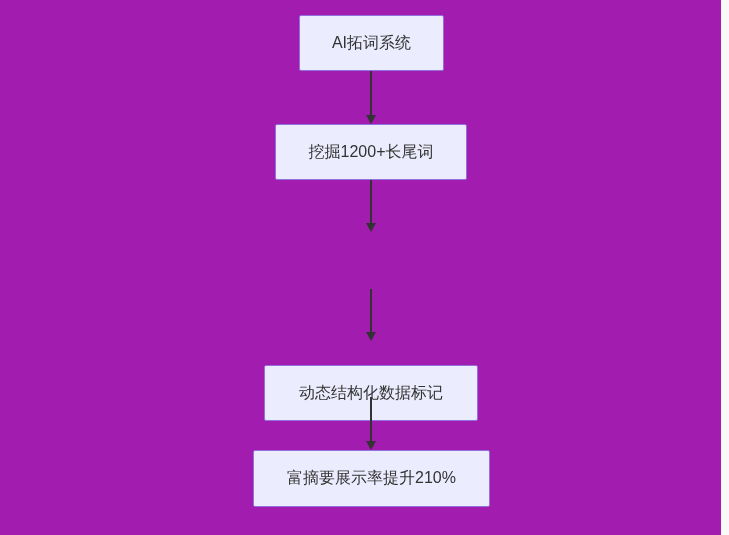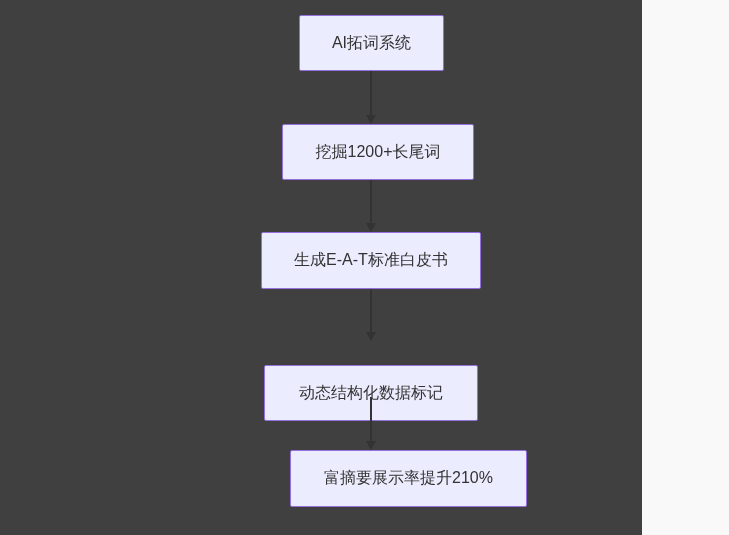--- a/index.html
+++ b/index.html
@@ -8,43 +8,43 @@
   }
   body {
     width: 729px;
     height: 535px;
     background: #f9f9f9;
     font-family: "Liberation Sans", "DejaVu Sans", sans-serif;
     overflow: hidden;
   }
   .canvas {
     position: relative;
-    width: 642px;
+    width: 721px;
     height: 535px;
-    background: #404040;
+    background: #a21caf;
   }
   .node {
     position: absolute;
     box-sizing: border-box;
     background: #ECECFF;
     border: 1px solid #9370DB;
     border-radius: 2px;
     color: #333333;
     font-size: 16px;
     display: flex;
     align-items: center;
     justify-content: center;
     text-align: center;
     white-space: nowrap;
   }
   .n1 { left: 299px; top: 15px;  width: 145px; height: 56px; }
-  .n2 { left: 282px; top: 124px; width: 192px; height: 56px; }
+  .n2 { left: 275px; top: 124px; width: 192px; height: 56px; }
   .n3 { left: 261px; top: 232px; width: 220px; height: 57px; }
   .n4 { left: 264px; top: 341px; width: 214px; height: 56px; margin-top: 24px; }
-  .n5 { left: 253px; top: 450px; width: 237px; height: 57px; margin-left: 37px; }
+  .n5 { left: 253px; top: 450px; width: 237px; height: 57px; }
 
   .arrow {
     position: absolute;
     left: 366px;           
     width: 10px;
   }
   .a1 { top: 71px;  height: 53px; }
   .a2 { top: 180px; height: 52px; }
   .a3 { top: 289px; height: 52px; }
   .a4 { top: 397px; height: 53px; }
@@ -84,23 +84,20 @@
 
   <div class="node n2">
     <span>挖掘1200+长尾词</span>
   </div>
 
   <div class="arrow a2">
     <div class="line"></div>
     <div class="head"></div>
   </div>
 
-  <div class="node n3">
-    <span>生成E-A-T标准白皮书</span>
-  </div>
 
   <div class="arrow a3">
     <div class="line"></div>
     <div class="head"></div>
   </div>
 
   <div class="node n4">
     <span>动态结构化数据标记</span>
   </div>
 

